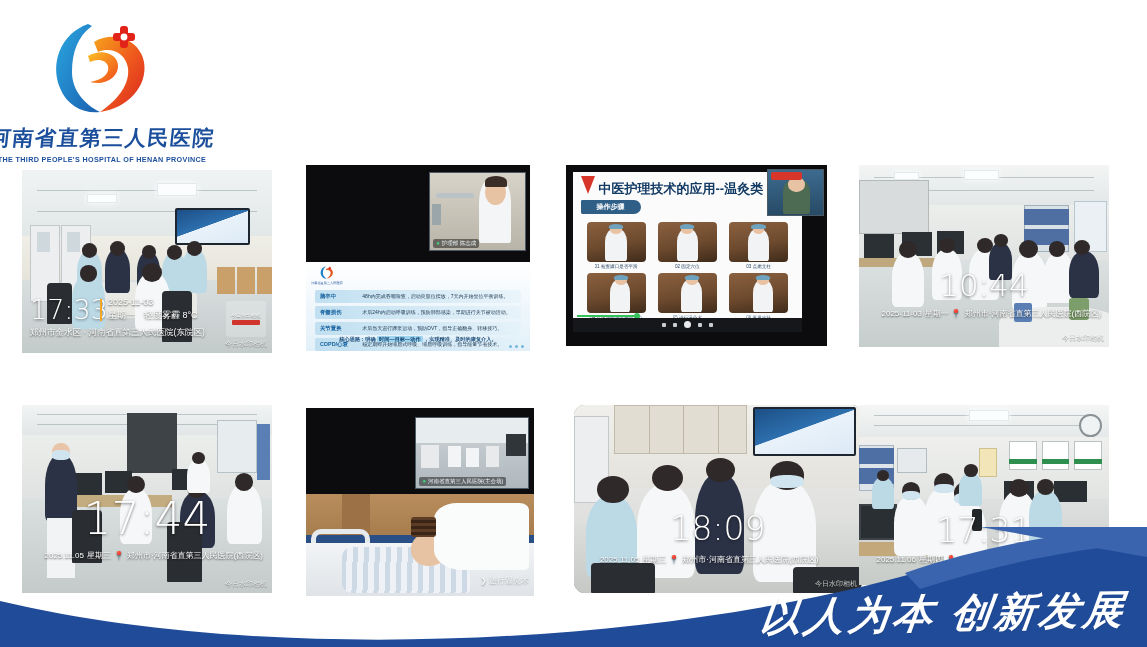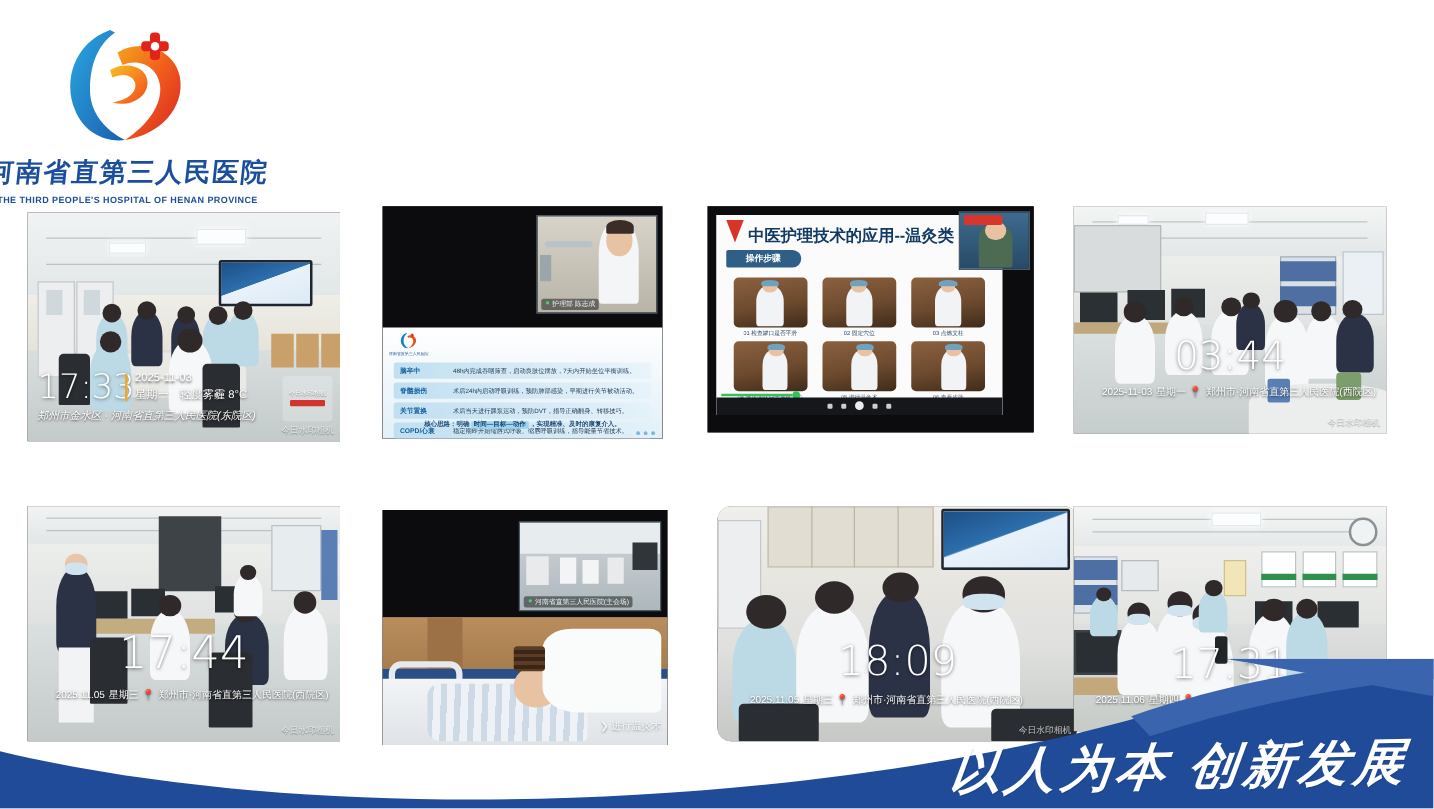--- a/index.html
+++ b/index.html
@@ -444,21 +444,21 @@
         <div class="head" style="left:48%;top:51%;width:8%;height:10%;"></div>
         <div class="chair" style="left:56%;top:66%;width:12%;height:28%;"></div>
         <div class="chair" style="left:10%;top:62%;width:10%;height:22%;"></div>
 
         <div class="wm">
           <div class="wm-big" style="left:8px; bottom:30px; font-size:27px;">17:33</div>
           <div class="wm-sep" style="left:78px; bottom:32px; height:22px;"></div>
           <div class="wm-meta" style="left:86px; bottom:45px; font-size:9px;">2025-11-03</div>
           <div class="wm-meta" style="left:86px; bottom:32px; font-size:9px;">星期一</div>
           <div class="wm-meta" style="left:122px; bottom:32px; font-size:9px;">轻度雾霾 8°C</div>
-          <div class="wm-loc" style="left:8px; bottom:14px; font-size:8.5px;font-style:italic;">郑州市金水区 · 河南省直第三人民医院(东院区)</div>
+          <div class="wm-loc" style="left:8px; bottom:14px; font-size:8.5px;">郑州市金水区 · 河南省直第三人民医院(东院区)</div>
           <div class="wm-badge" style="right:6px; bottom:16px;">
             <span>今日水印相机</span>
             <span class="bar"></span>
           </div>
           <div class="wm-corner">今日水印相机</div>
         </div>
       </div>
     </div>
 
     <div class="cell" style="left:306px; top:5px; width:224px; height:186px; background:#0b0b0d;">
@@ -634,21 +634,21 @@
         <div class="person coatB" style="left:84%;top:47%;width:12%;height:26%;"></div>
         <div class="head" style="left:86%;top:41%;width:6.5%;height:8.5%;"></div>
         <div class="person coatB" style="left:52%;top:43%;width:9%;height:20%;"></div>
         <div class="head" style="left:54%;top:38%;width:5.5%;height:7%;"></div>
 
         <div style="position:absolute;left:56%;bottom:0;width:48%;height:22%;background:#eceeee;border-radius:40% 40% 0 0;"></div>
         <div style="position:absolute;left:62%;bottom:14%;width:7%;height:10%;background:#5a7fb5;border-radius:2px;"></div>
         <div style="position:absolute;left:84%;bottom:15%;width:8%;height:12%;background:#7c9e6a;border-radius:3px;"></div>
 
         <div class="wm">
-          <div class="wm-big" style="left:50%; transform:translateX(-50%); bottom:46px; font-size:31px;">03:44</div>
+          <div class="wm-big" style="left:50%; transform:translateX(-50%); bottom:46px; font-size:31px;">10:44</div>
           <div class="wm-loc" style="left:9%; bottom:28px; font-size:8px; display:flex; align-items:center; gap:3px;">
             <span>2025-11-03</span>
             <span>星期一</span>
             <span class="wm-pin">📍</span>
             <span>郑州市·河南省直第三人民医院(西院区)</span>
           </div>
           <div class="wm-corner">今日水印相机</div>
         </div>
       </div>
     </div>
@@ -679,21 +679,21 @@
         <div class="person coatB" style="left:63%;top:46%;width:14%;height:30%;"></div>
         <div class="head" style="left:66%;top:40%;width:7.5%;height:9.5%;"></div>
         <div class="person coatW" style="left:82%;top:42%;width:14%;height:32%;"></div>
         <div class="head" style="left:85%;top:36%;width:7.5%;height:9.5%;"></div>
         <div class="person coatW" style="left:66%;top:29%;width:9%;height:18%;"></div>
         <div class="head" style="left:68%;top:25%;width:5%;height:6.5%;"></div>
         <div class="chair" style="left:58%;top:62%;width:14%;height:32%;"></div>
         <div class="chair" style="left:20%;top:56%;width:12%;height:28%;"></div>
 
         <div class="wm">
-          <div class="wm-big" style="left:50%; transform:translateX(-50%); bottom:52px; font-size:36px;">17:44</div>
+          <div class="wm-big" style="left:50%; transform:translateX(-50%); bottom:52px; font-size:44px;">17:44</div>
           <div class="wm-loc" style="left:9%; bottom:32px; font-size:8px; display:flex; align-items:center; gap:3px;">
             <span>2025.11.05</span>
             <span>星期三</span>
             <span class="wm-pin">📍</span>
             <span>郑州市·河南省直第三人民医院(西院区)</span>
           </div>
           <div class="wm-corner">今日水印相机</div>
         </div>
       </div>
     </div>

